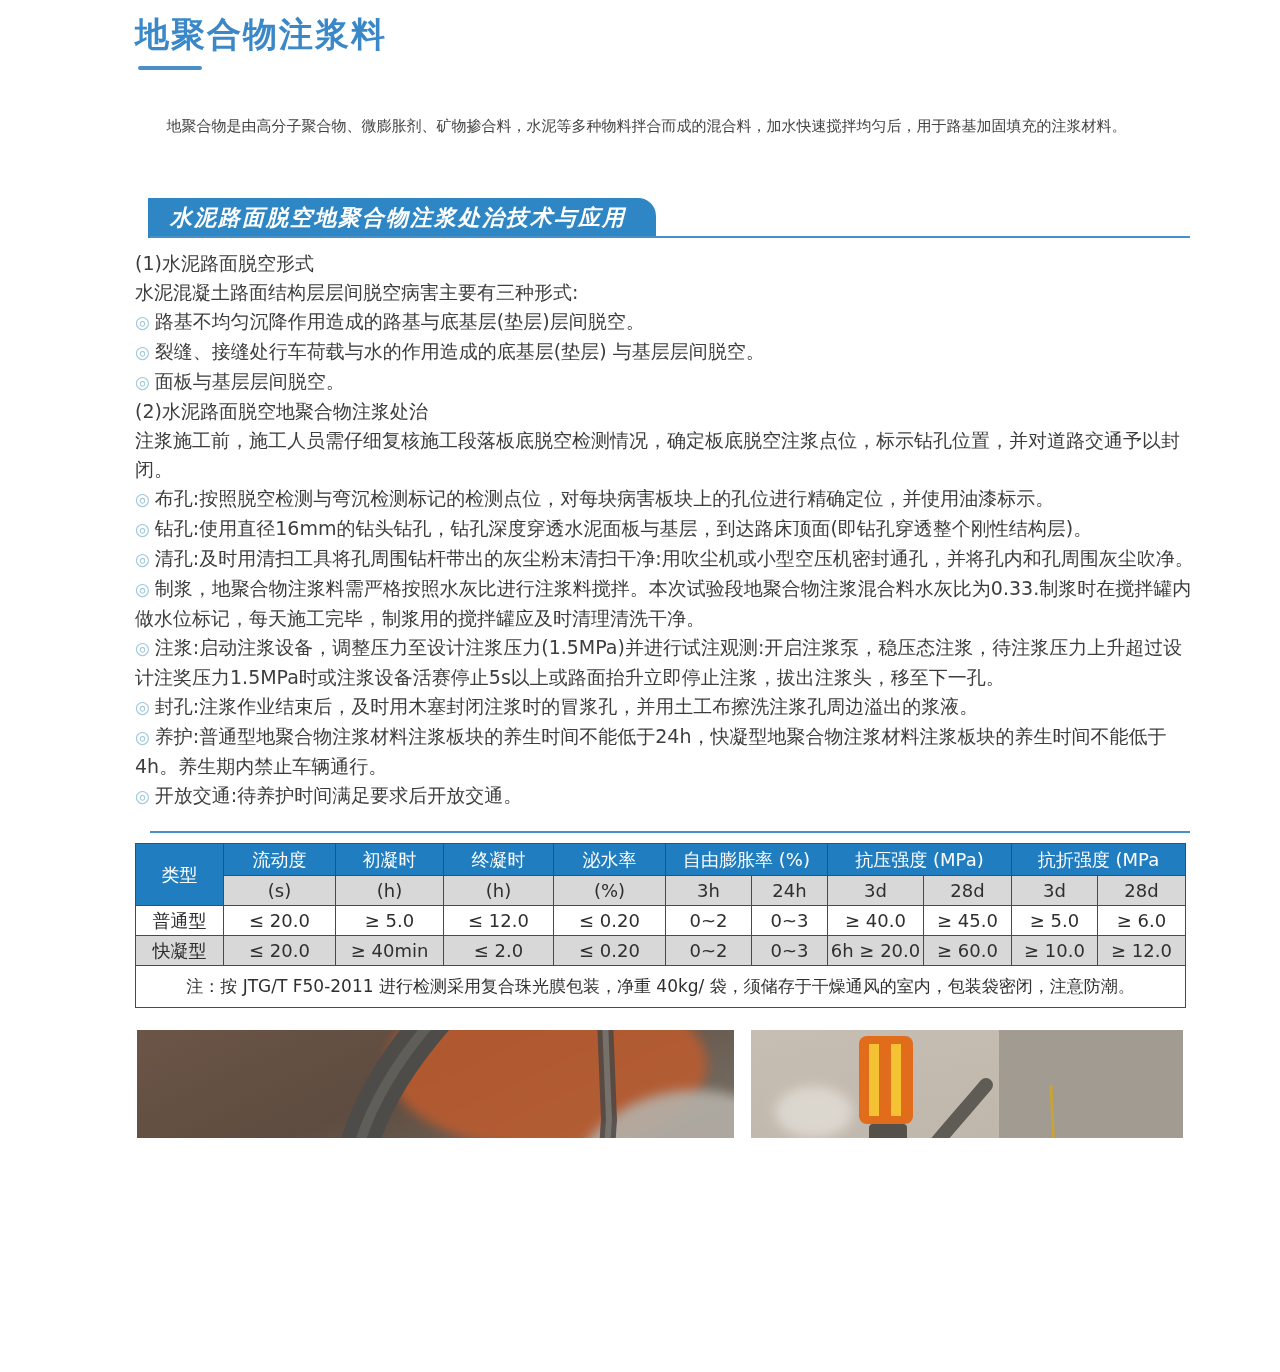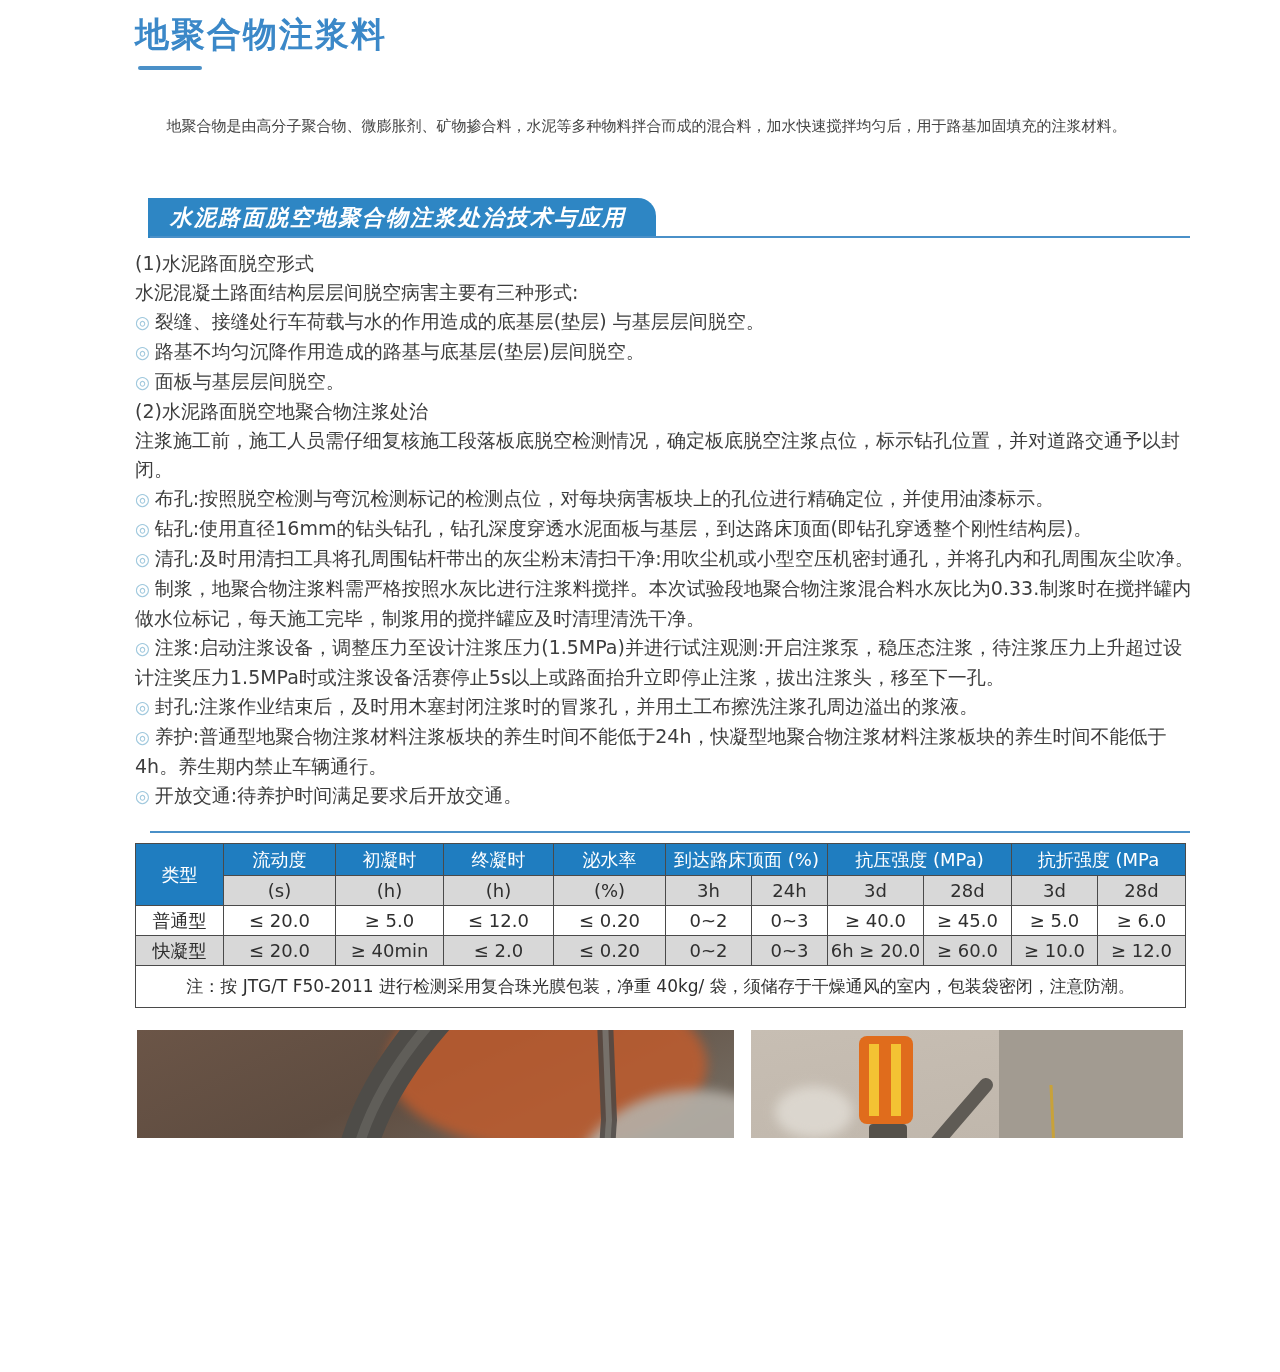--- a/index.html
+++ b/index.html
@@ -88,22 +88,22 @@
   <div class="title-underline"></div>
 
   <p class="intro">地聚合物是由高分子聚合物、微膨胀剂、矿物掺合料，水泥等多种物料拌合而成的混合料，加水快速搅拌均匀后，用于路基加固填充的注浆材料。</p>
 
   <div class="banner banner1">水泥路面脱空地聚合物注浆处治技术与应用</div>
   <div class="banner-line banner1-line"></div>
 
   <div class="lines">
     <p><span>(1)水泥路面脱空形式</span></p>
     <p><span>水泥混凝土路面结构层层间脱空病害主要有三种形式:</span></p>
+    <p><span class="bullet">◎</span><span>路基不均匀沉降作用造成的路基与底基层(垫层)层间脱空。</span></p>
     <p><span class="bullet">◎</span><span>裂缝、接缝处行车荷载与水的作用造成的底基层(垫层) 与基层层间脱空。</span></p>
-    <p><span class="bullet">◎</span><span>路基不均匀沉降作用造成的路基与底基层(垫层)层间脱空。</span></p>
     <p><span class="bullet">◎</span><span>面板与基层层间脱空。</span></p>
     <p><span>(2)水泥路面脱空地聚合物注浆处治</span></p>
     <p><span>注浆施工前，施工人员需仔细复核施工段落板底脱空检测情况，确定板底脱空注浆点位，标示钻孔位置，并对道路交通予以封闭。</span></p>
     <p><span class="bullet">◎</span><span>布孔:按照脱空检测与弯沉检测标记的检测点位，对每块病害板块上的孔位进行精确定位，并使用油漆标示。</span></p>
     <p><span class="bullet">◎</span><span>钻孔:使用直径16mm的钻头钻孔，钻孔深度穿透水泥面板与基层，到达路床顶面(即钻孔穿透整个刚性结构层)。</span></p>
     <p><span class="bullet">◎</span><span>清孔:及时用清扫工具将孔周围钻杆带出的灰尘粉末清扫干净:用吹尘机或小型空压机密封通孔，并将孔内和孔周围灰尘吹净。</span></p>
     <p><span class="bullet">◎</span><span>制浆，地聚合物注浆料需严格按照水灰比进行注浆料搅拌。本次试验段地聚合物注浆混合料水灰比为0.33.制浆时在搅拌罐内做水位标记，每天施工完毕，制浆用的搅拌罐应及时清理清洗干净。</span></p>
     <p><span class="bullet">◎</span><span>注浆:启动注浆设备，调整压力至设计注浆压力(1.5MPa)并进行试注观测:开启注浆泵，稳压态注浆，待注浆压力上升超过设计注奖压力1.5MPa时或注浆设备活赛停止5s以上或路面抬升立即停止注浆，拔出注浆头，移至下一孔。</span></p>
     <p><span class="bullet">◎</span><span>封孔:注浆作业结束后，及时用木塞封闭注浆时的冒浆孔，并用土工布擦洗注浆孔周边溢出的浆液。</span></p>
     <p><span class="bullet">◎</span><span>养护:普通型地聚合物注浆材料注浆板块的养生时间不能低于24h，快凝型地聚合物注浆材料注浆板块的养生时间不能低于4h。养生期内禁止车辆通行。</span></p>
@@ -126,21 +126,21 @@
         <col style="width:86px">
         <col style="width:88px">
     </colgroup>
     <tbody>
         <tr class="rh1">
       <th class="blue" rowspan="2">类型</th>
       <th class="blue">流动度</th>
       <th class="blue">初凝时</th>
       <th class="blue">终凝时</th>
       <th class="blue">泌水率</th>
-      <th class="blue" colspan="2">到达路床顶面 (%)</th>
+      <th class="blue" colspan="2">自由膨胀率 (%)</th>
       <th class="blue" colspan="2">抗压强度 (MPa)</th>
       <th class="blue" colspan="2">抗折强度 (MPa</th>
     </tr>
     <tr class="rh2">
       <th class="gray">(s)</th>
       <th class="gray">(h)</th>
       <th class="gray">(h)</th>
       <th class="gray">(%)</th>
       <th class="gray">3h</th>
       <th class="gray">24h</th>

